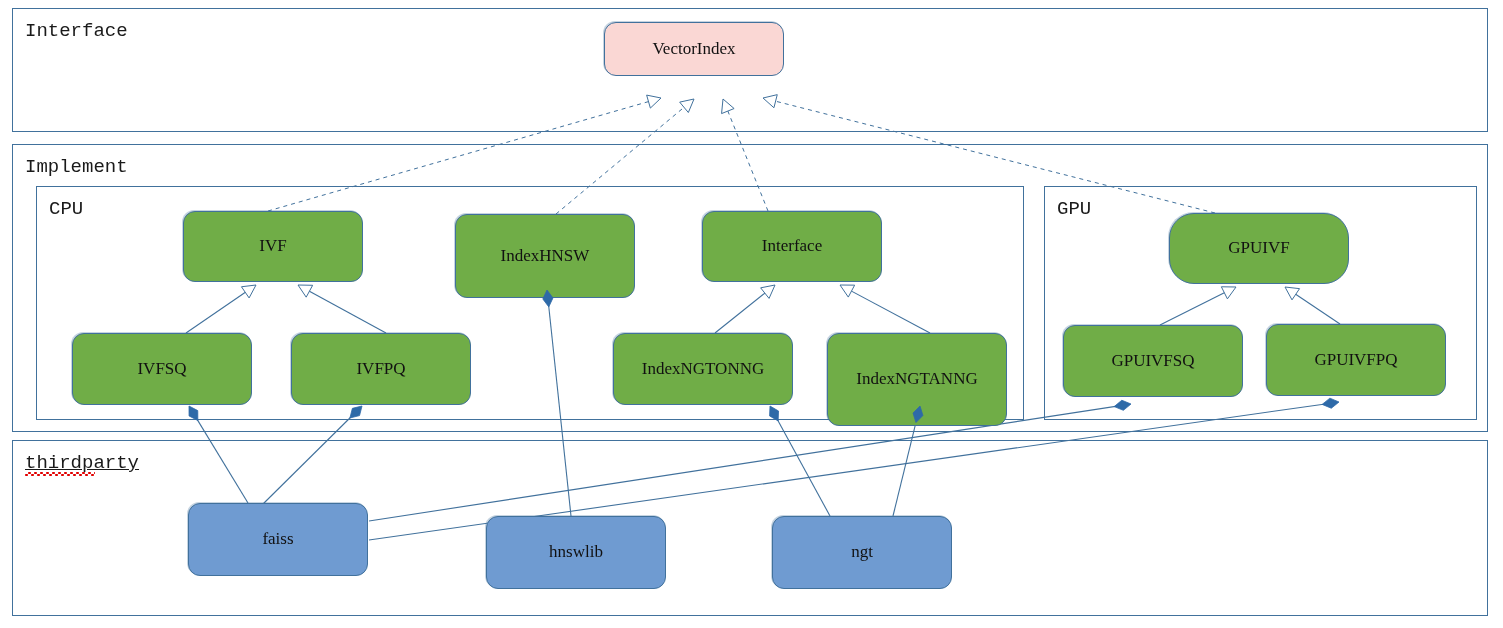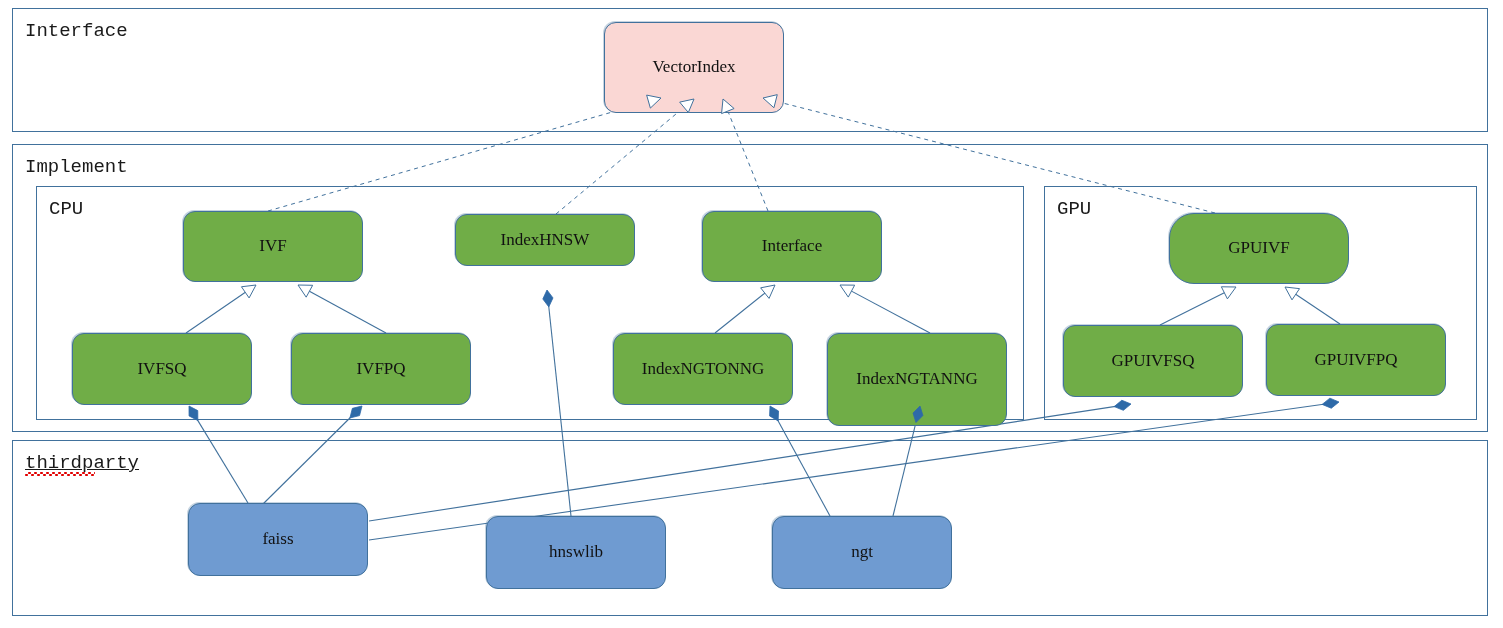--- a/index.html
+++ b/index.html
@@ -115,27 +115,27 @@
       <div class="pkg" style="left: 36px; top: 186px; width: 988px; height: 234px;"></div>
       <div class="pkg-label" style="left: 49px; top: 200px;">CPU</div>
       <div class="pkg" style="left: 1044px; top: 186px; width: 433px; height: 234px;"></div>
       <div class="pkg-label" style="left: 1057px; top: 200px;">GPU</div>
       <div class="pkg" style="left: 12px; top: 440px; width: 1476px; height: 176px;"></div>
       <div class="pkg-label misspelled" style="left: 25px; top: 454px;">thirdparty</div>
       <div class="squiggle" style="left: 25px; top: 472px; width: 70px;"></div>
     </div>
 
   <div id="node-layer">
-      <div class="node pink" style="left: 604px; top: 22px; width: 180px; height: 91px;">
+      <div class="node pink" style="left: 604px; top: 22px; width: 180px; height: 54px;">
         <span>VectorIndex</span>
       </div>
       <div class="node green" style="left: 183px; top: 211px; width: 180px; height: 71px;">
         <span>IVF</span>
       </div>
-      <div class="node green" style="left: 455px; top: 214px; width: 180px; height: 52px;">
+      <div class="node green" style="left: 455px; top: 214px; width: 180px; height: 84px;">
         <span>IndexHNSW</span>
       </div>
       <div class="node green" style="left: 702px; top: 211px; width: 180px; height: 71px;">
         <span>Interface</span>
       </div>
       <div class="node green" style="left: 1169px; top: 213px; width: 180px; height: 71px; border-radius: 25px;">
         <span>GPUIVF</span>
       </div>
       <div class="node green" style="left: 72px; top: 333px; width: 180px; height: 72px;">
         <span>IVFSQ</span>

